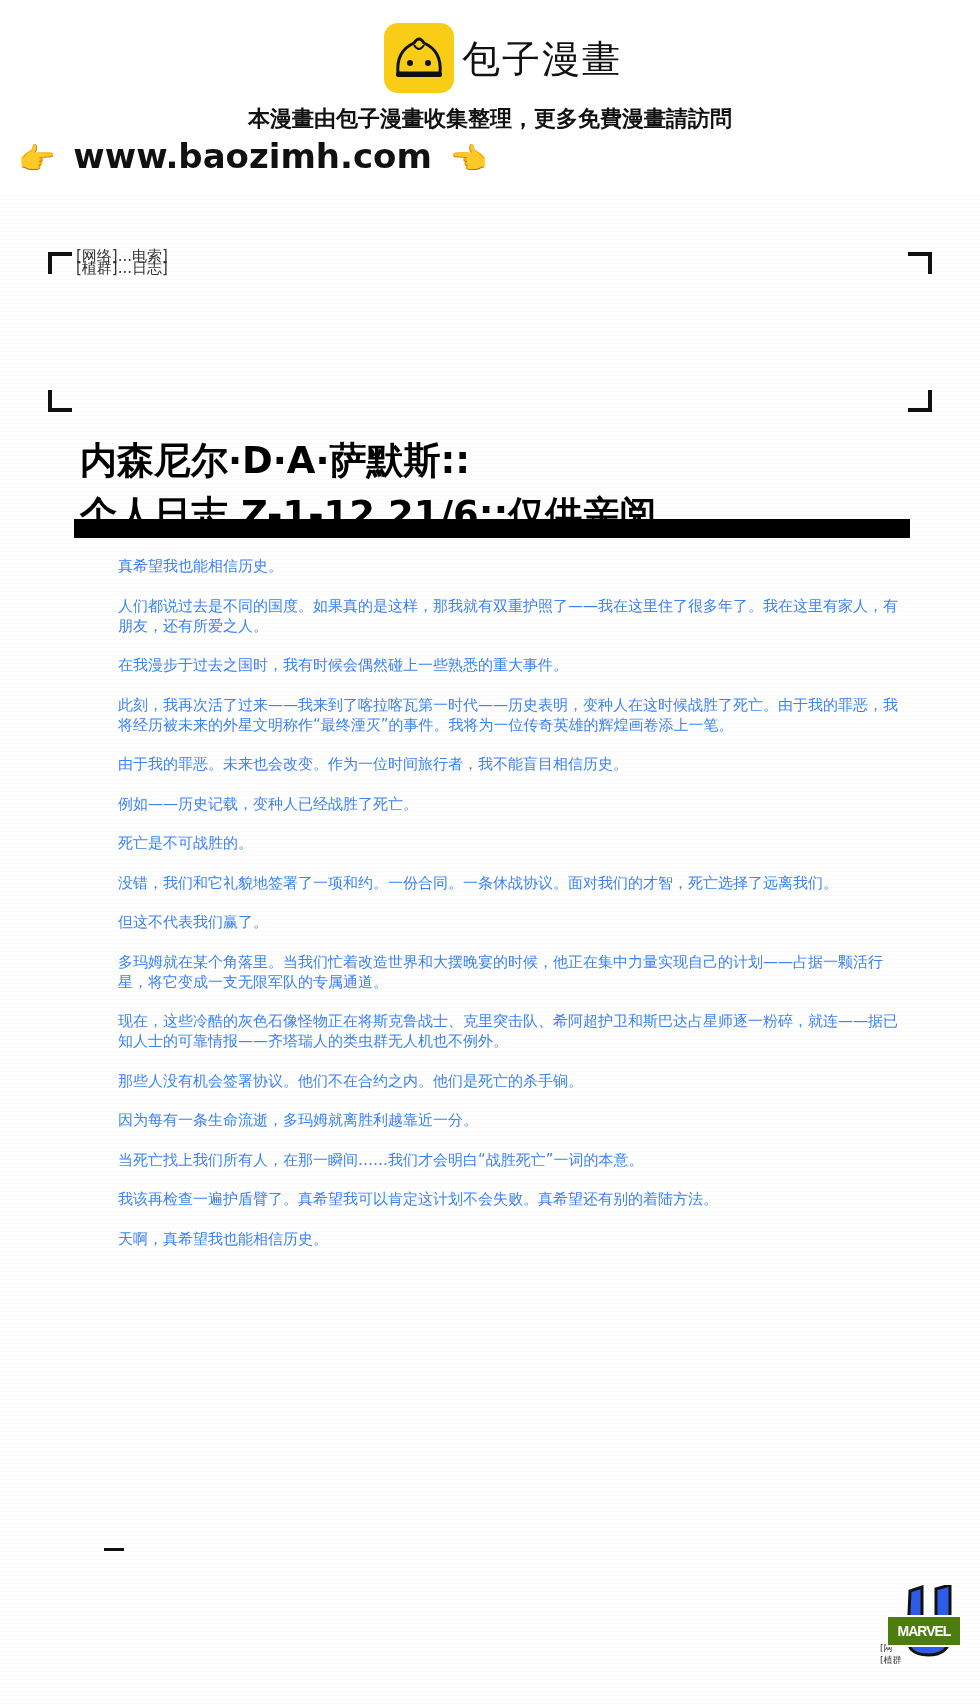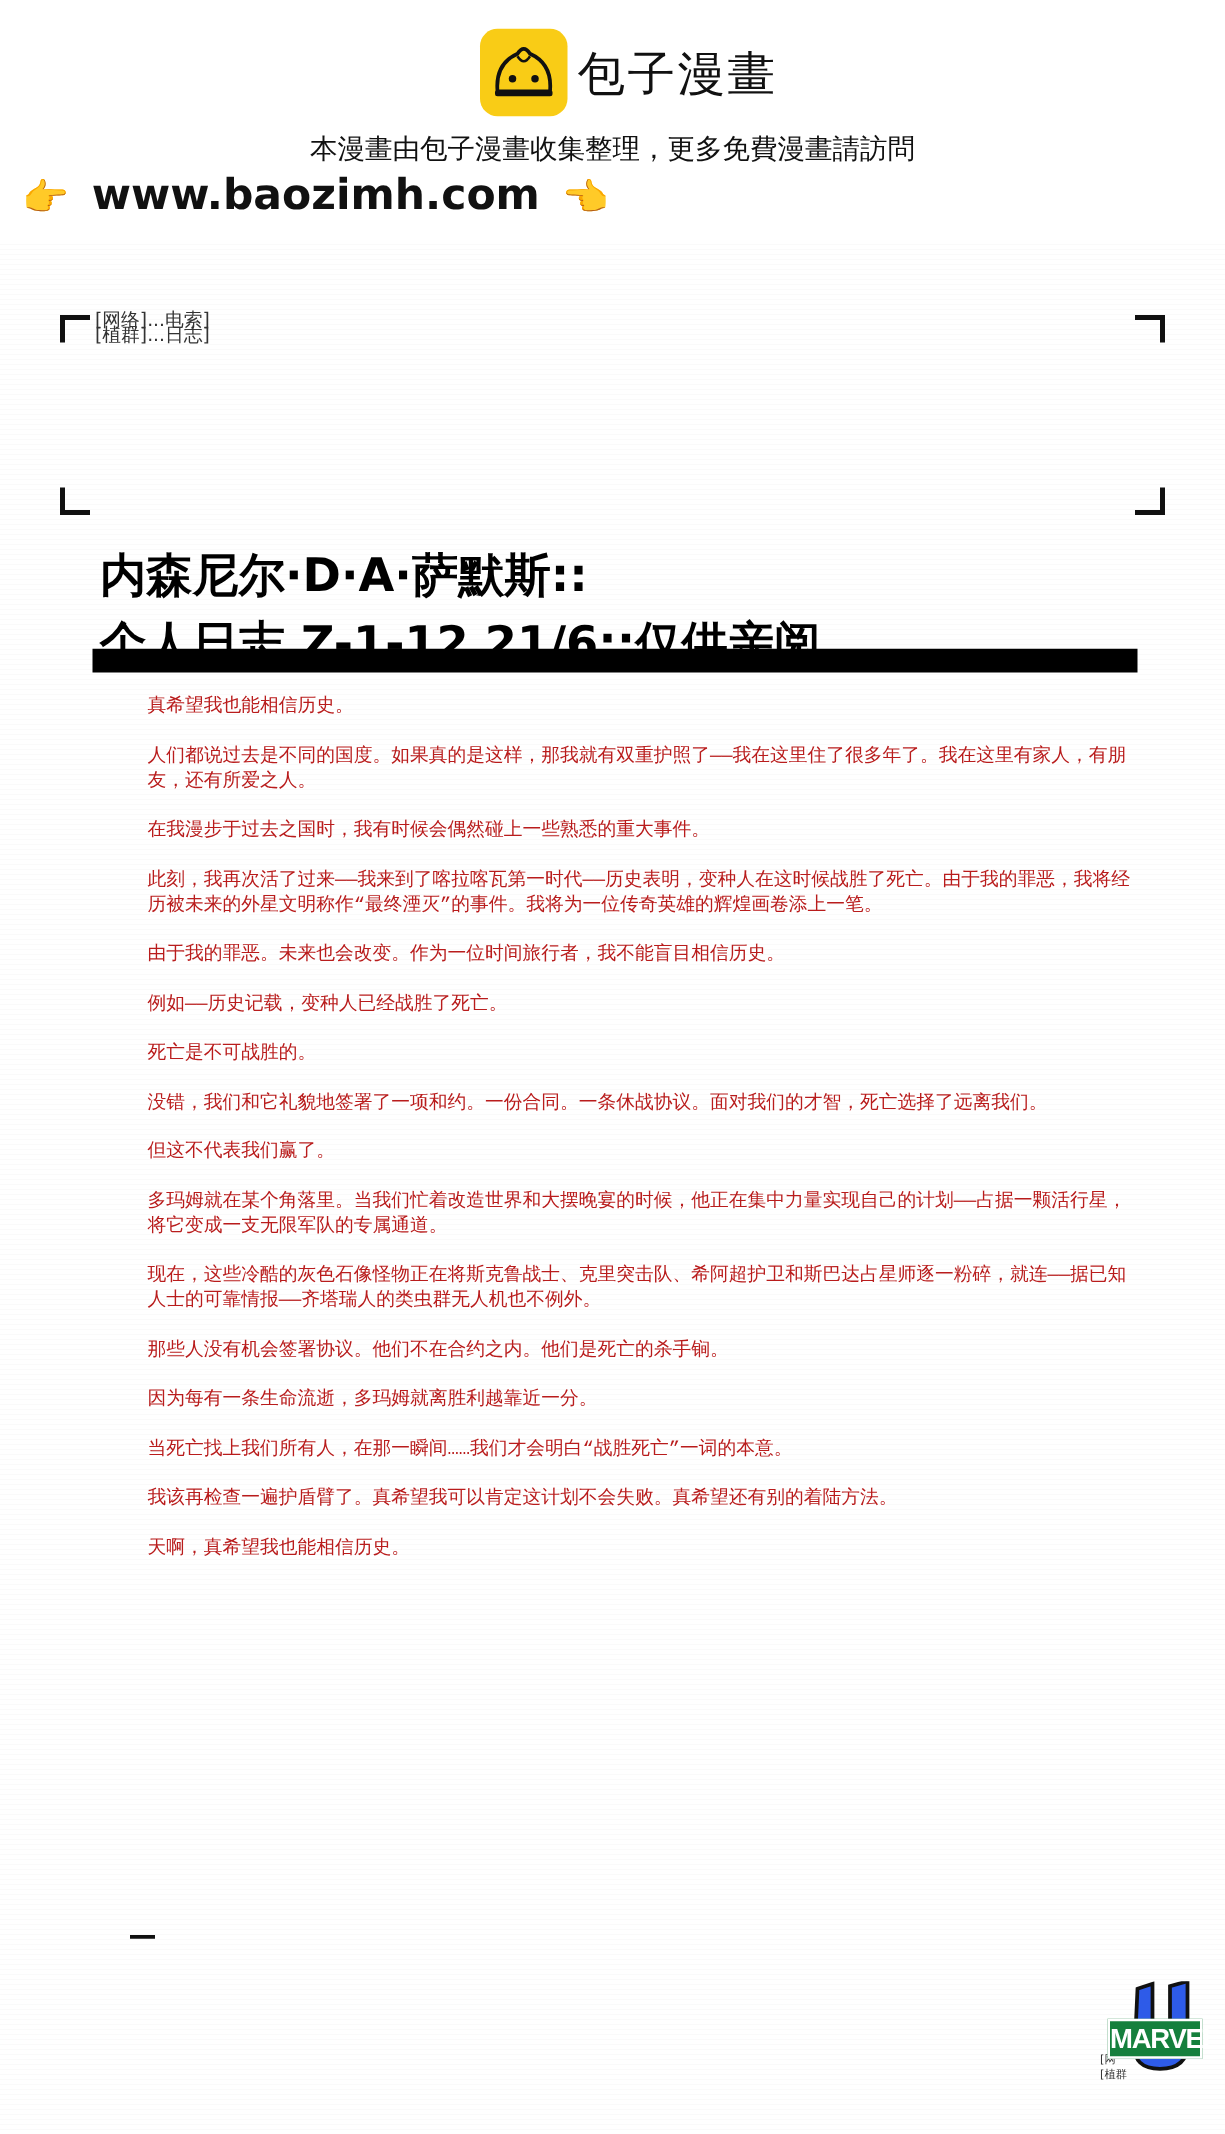--- a/index.html
+++ b/index.html
@@ -17,21 +17,21 @@
   
   .banner { position: absolute; left: 0; top: 0; width: 924px; height: 190px; background: #fff; }
   .logo-icon {
     position: absolute; left: 384px; top: 23px; width: 70px; height: 70px;
     background: #f9cc16; border-radius: 14px;
   }
   .logo-text {
     position: absolute; left: 462px; top: 34px; font-size: 38px; font-weight: normal; letter-spacing: 2px; color: #111;
   }
   .tagline {
-    position: absolute; left: 0; width: 980px; top: 104px; text-align: center; font-size: 22px; font-weight: normal; color: #111;
+    position: absolute; left: 0; width: 980px; top: 104px; text-align: center; font-size: 22px; font-weight: bold; color: #111;
   }
   .url-row {
     position: absolute; left: 0; width: 980px; top: 136px; text-align: left; font-size: 34px; font-weight: bold; color: #111;
   }
   .hand { display: inline-block; font-size: 30px; margin: 0 18px; vertical-align: middle; }
 
   
   .corner { position: absolute; width: 20px; height: 18px; border-color: #111; border-style: solid; border-width: 0; }
   .c-tl { left: 48px; top: 252px; border-top-width: 4px; border-left-width: 4px; }
   .c-tr { left: 908px; top: 252px; border-top-width: 4px; border-right-width: 4px; }
@@ -43,35 +43,35 @@
   }
   .title {
     position: absolute; left: 80px; top: 434px; font-size: 37px; font-weight: bold; line-height: 54px; color: #000;
     font-family: "DejaVu Sans", sans-serif;
   }
   .rule {
     position: absolute; left: 74px; top: 519px; width: 836px; height: 19px; background: #000;
   }
   .body-text {
     position: absolute; left: 118px; top: 556px; width: 790px;
-    font-size: 15px; line-height: 20px; color: #b91c1c; font-family: Liberation Mono, monospace;
+    font-size: 15px; line-height: 20px; color: #3b82f6;
   }
   .body-text p { margin: 0 0 19.5px 0; }
   .dash {
     position: absolute; left: 104px; top: 1548px; width: 20px; height: 3px; background: #111;
   }
   .marvel {
     position: absolute; left: 886px; top: 1585px; width: 76px; height: 80px;
   }
   .marvel-u {
     position: absolute; left: 14px; top: 0; width: 56px; height: 72px;
   }
   .marvel-box {
-    position: absolute; left: 0; top: 30px; width: 72px; height: 28px; background: #15803d; border: 2px solid #fff;
-    color: #fff; font-weight: bold; font-size: 22px; text-align: center; line-height: 28px; letter-spacing: -1px;
+    position: absolute; left: 0; top: 30px; width: 72px; height: 28px; background: #4d7c0f; border: 2px solid #fff;
+    color: #fff; font-weight: bold; font-size: 14px; text-align: center; line-height: 28px; letter-spacing: -1px;
     font-family: "Liberation Sans", sans-serif;
   }
   .marvel-tags {
     position: absolute; left: 880px; top: 1642px; font-size: 9px; line-height: 12px; color: #333;
   }
 </style>
 </head>
 <body>
 
 <div class="banner">

